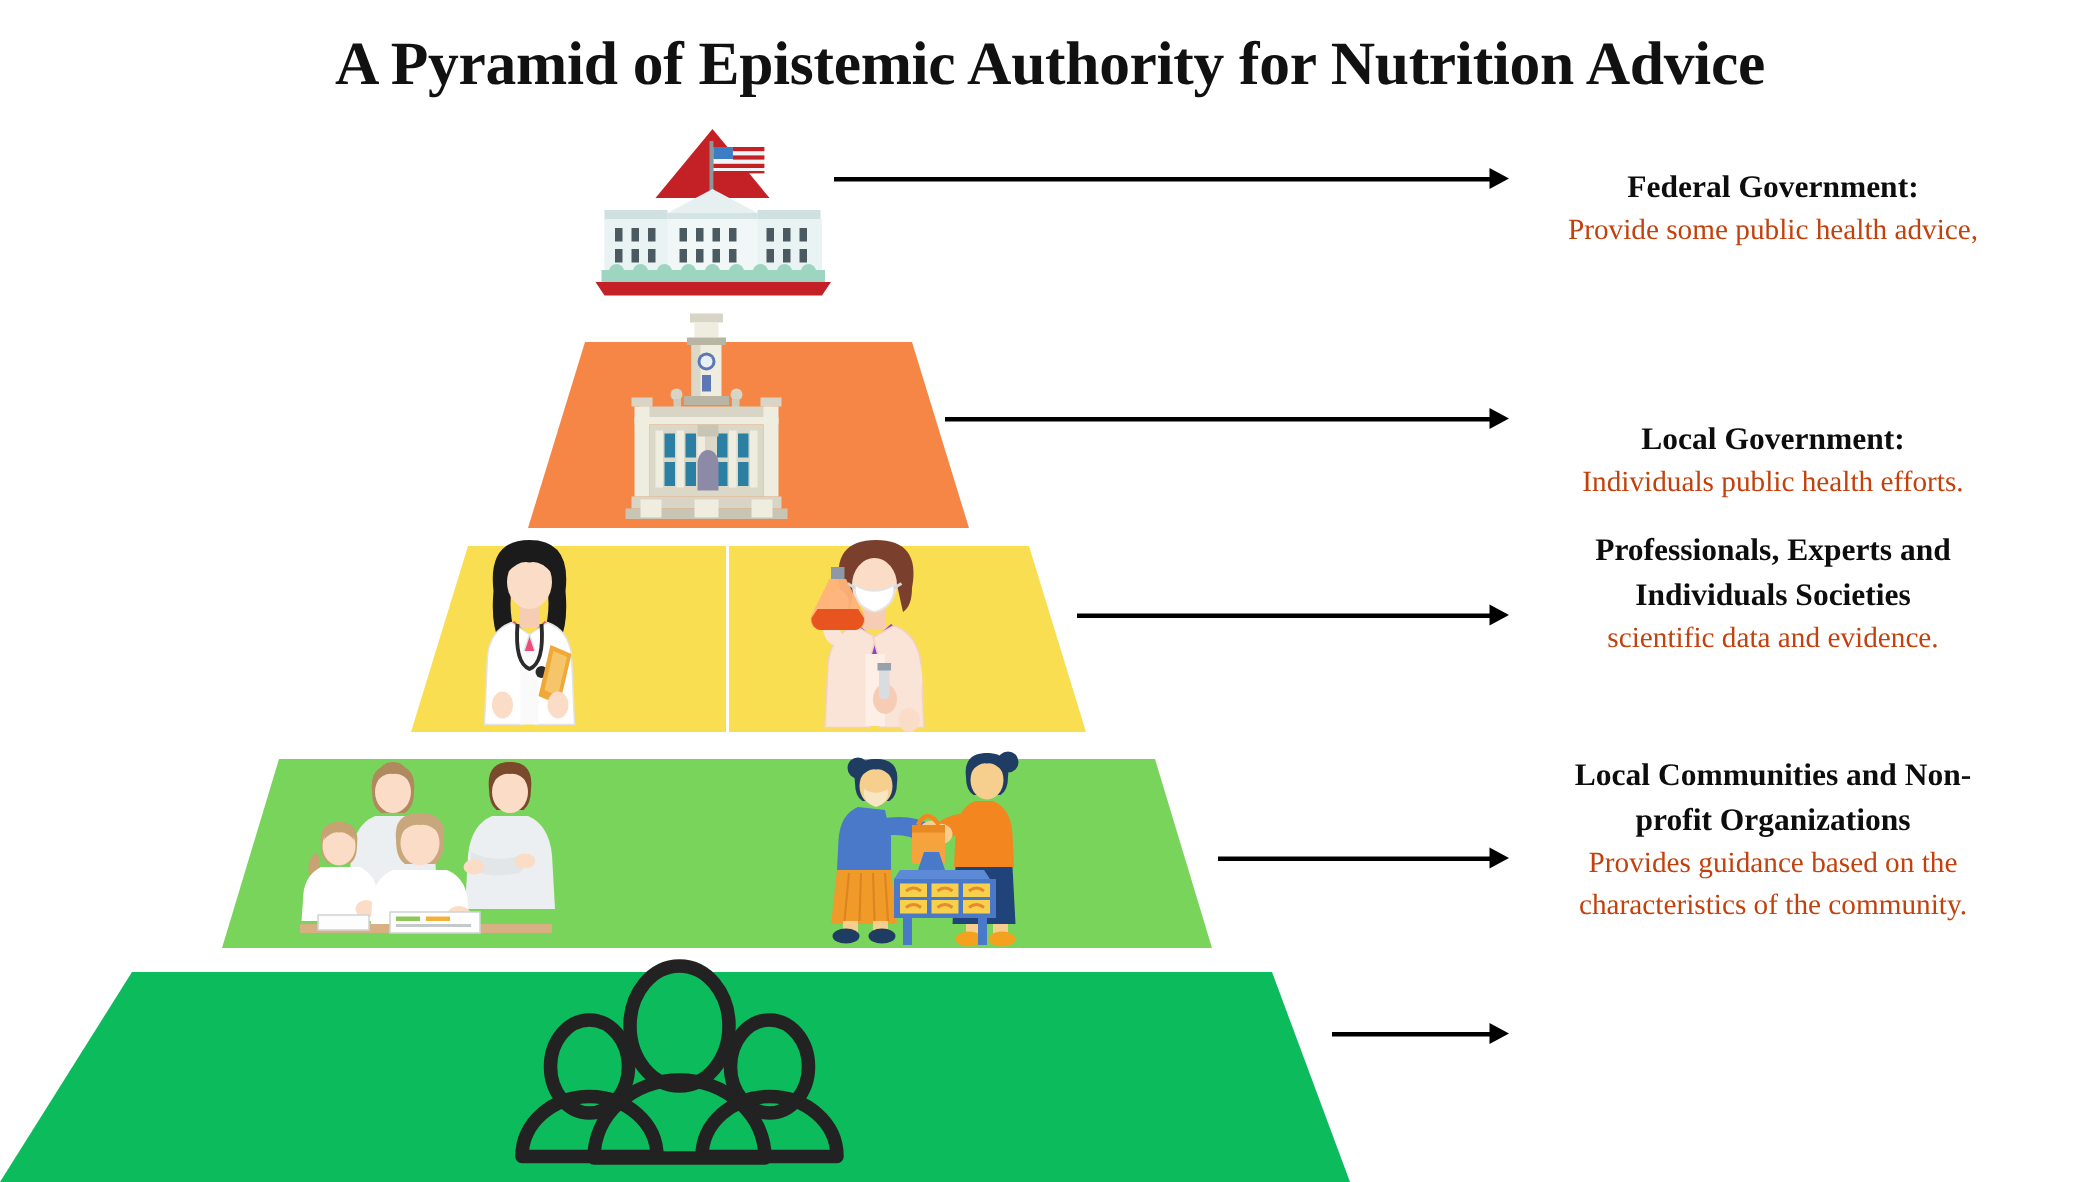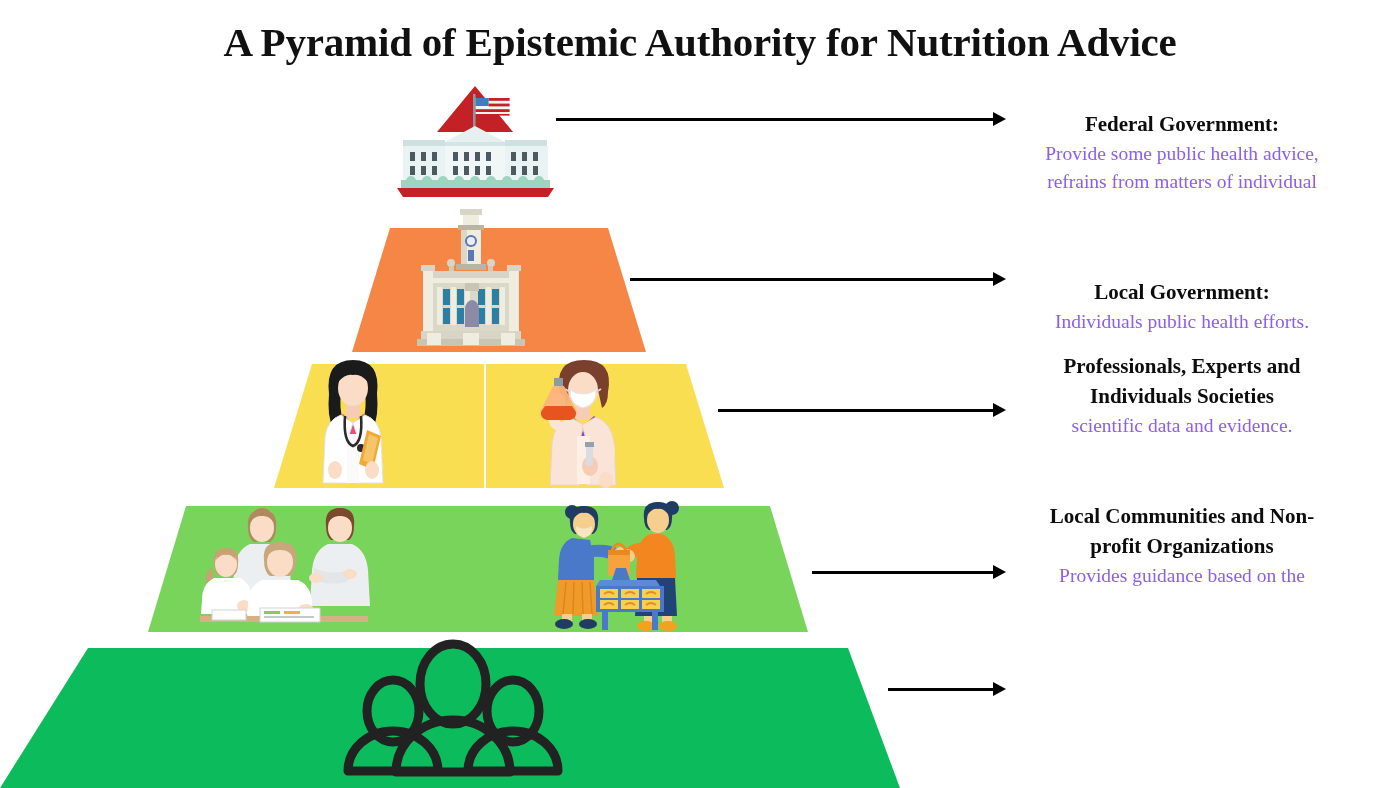--- a/index.html
+++ b/index.html
@@ -71,21 +71,21 @@
   }
   .label-title {
     font-weight: bold;
     font-size: 21px;
     line-height: 1.42;
     color: #0d0d0d;
   }
   .label-desc {
     font-size: 19.5px;
     line-height: 1.45;
-    color: #8b5cf6;
+    color: #c2410c;
   }
 
   
   .illus {
     position: absolute;
   }
   .illus svg { display: block; }
 </style>
 </head>
 <body>
@@ -458,34 +458,34 @@
   </div>
 
   <div class="arrow" style="left:888px; top:682px; width:118px;">
     <div class="arrow-line"></div>
     <div class="arrow-head"></div>
   </div>
 
   <div class="label-block" style="left:1006px; top:86px; width:352px;margin-top:24px;">
     <div class="label-title">Federal  Government:</div>
     <div class="label-desc">Provide some public health advice,</div>
-    <div class="label-desc">refrains from matters of individual</div>
   </div>
 
   <div class="label-block" style="left:1006px; top:246px; width:352px;margin-top:32px;">
     <div class="label-title">Local Government:</div>
     <div class="label-desc">Individuals public health efforts.</div>
   </div>
 
   <div class="label-block" style="left:1006px; top:336px; width:352px;margin-top:16px;">
     <div class="label-title">Professionals, Experts and</div>
     <div class="label-title">Individuals Societies</div>
     <div class="label-desc">scientific data and evidence.</div>
   </div>
 
   <div class="label-block" style="left:1000px; top:502px; width:364px;">
     <div class="label-title">Local Communities and  Non-</div>
     <div class="label-title">profit Organizations</div>
     <div class="label-desc">Provides guidance based on the</div>
+    <div class="label-desc">characteristics of the community.</div>
   </div>
 
 
 </div>
 
 </body></html>

